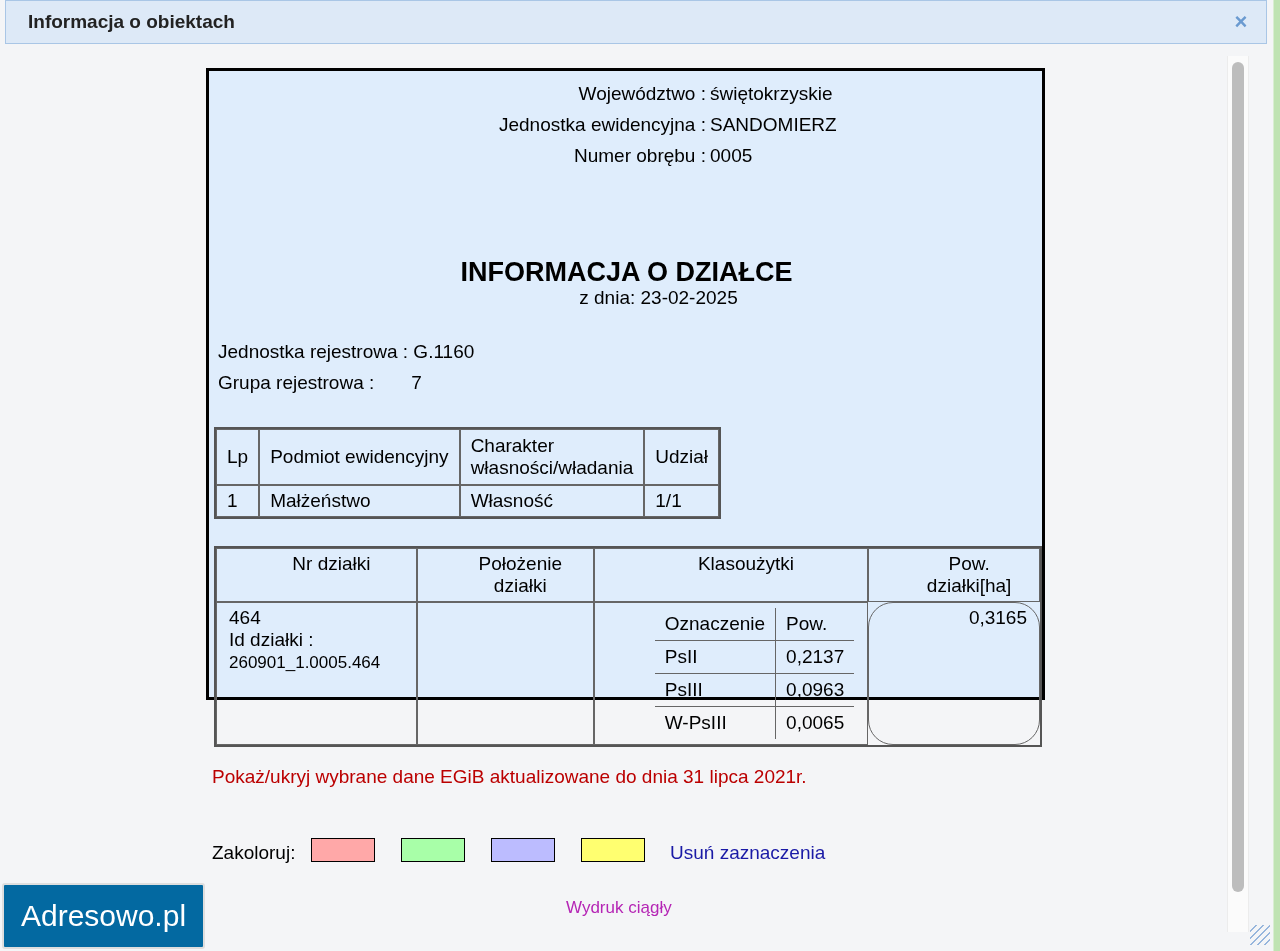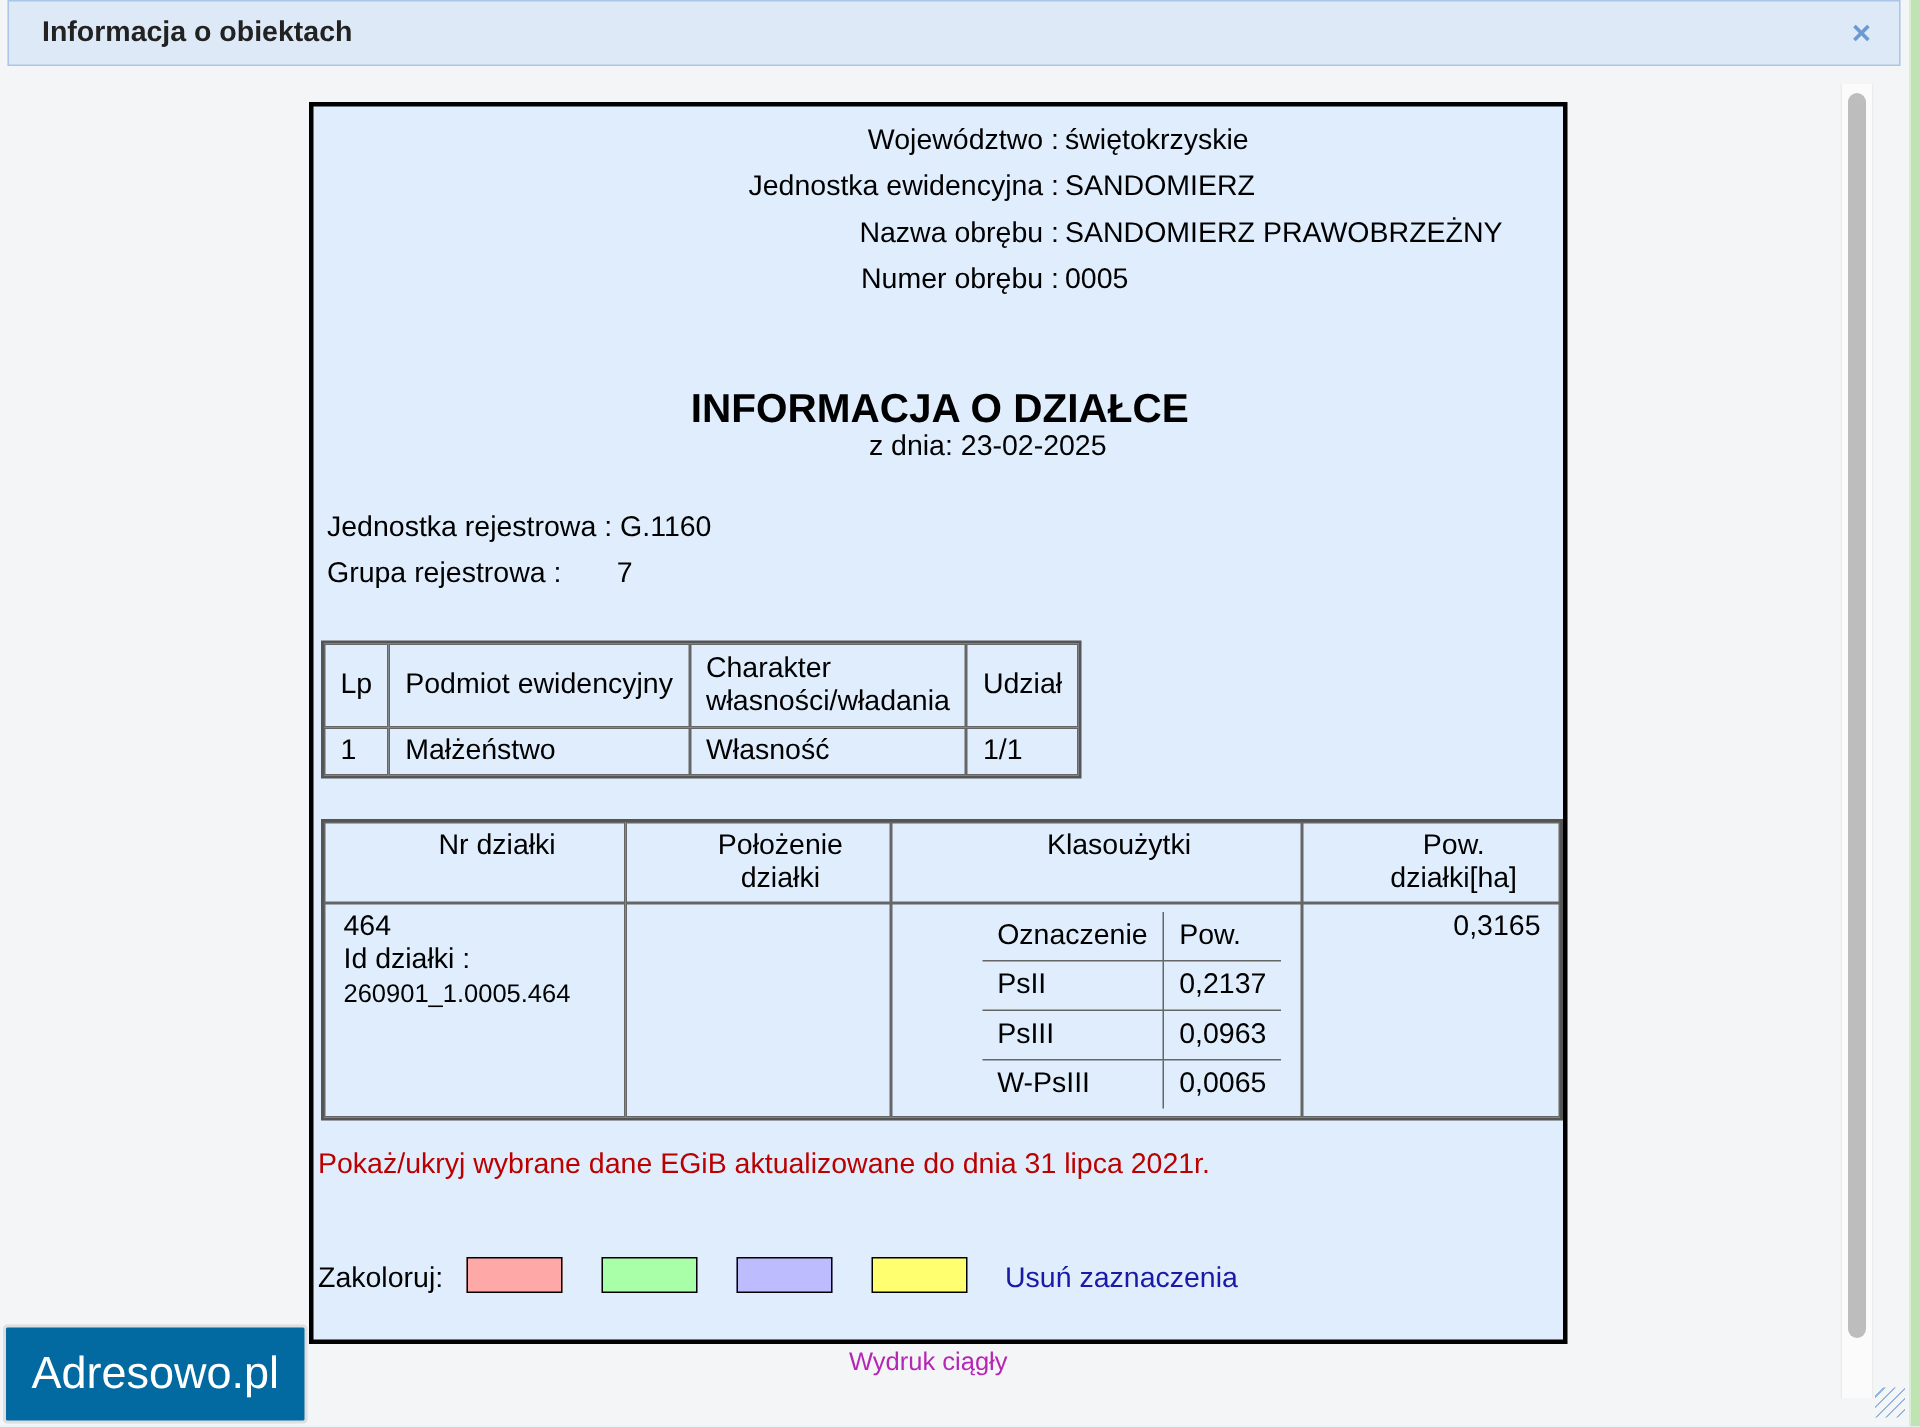--- a/index.html
+++ b/index.html
@@ -31,21 +31,21 @@
     .scrollthumb {
       position:absolute; left:4px; top:6px; width:12px; height:830px;
       background:#bdbdbd; border-radius:6px;
     }
     .resize-grip {
       position:absolute; left:1250px; top:925px; width:20px; height:20px;
       background:repeating-linear-gradient(135deg, transparent 0 4px, #7fa6d6 4px 5px);
       opacity:.8;
     }
     .report {
-      position:absolute; left:206px; top:68px; width:839px; height:828px;
+      position:absolute; left:206px; top:68px; width:839px; height:632px;
       background:#dfedfc; border:3px solid #000; box-sizing:border-box;
       font-size:19px;
     }
     .hdr { position:absolute; left:0; top:10px; width:100%; }
     .hdr .row { position:relative; height:31px; line-height:26px; }
     .hdr .lbl { position:absolute; right:340px; text-align:right; white-space:nowrap; }
     .hdr .val { position:absolute; left:501px; white-space:nowrap; }
     .doc-title {
       position:absolute; left:0; width:835px; top:186px; text-align:center;
       font-size:27px; font-weight:bold;
@@ -107,24 +107,20 @@
 
 <div class="report">
   <div class="hdr">
     <div class="row">
       <span class="lbl" style="right:336px">Województwo :</span>
       <span class="val">świętokrzyskie</span>
     </div>
     <div class="row">
       <span class="lbl" style="right:336px">Jednostka ewidencyjna :</span>
       <span class="val">SANDOMIERZ</span>
-    </div>
-    <div class="row">
-      <span class="lbl" style="right:336px">Nazwa obrębu :</span>
-      <span class="val">SANDOMIERZ PRAWOBRZEŻNY</span>
     </div>
     <div class="row">
       <span class="lbl" style="right:336px">Numer obrębu :</span>
       <span class="val">0005</span>
     </div>
   </div>
 
   <div class="doc-title">INFORMACJA O DZIAŁCE</div>
   <div class="doc-date">z dnia: 23-02-2025</div>
 
@@ -181,21 +177,21 @@
             <td class="l">PsIII</td>
             <td>0,0963</td>
           </tr>
           <tr>
             <td class="l">W-PsIII</td>
             <td>0,0065</td>
           </tr>
         </tbody>
             </table>
       </td>
-      <td class="cell" style="text-align:right; padding:4px 12px;">0,3165</td>
+      <td class="cell" style="text-align:right; padding:4px 12px;border-radius:25px;">0,3165</td>
     </tr>
   </tbody>
     </table>
 
   <div class="toggle-link">Pokaż/ukryj wybrane dane EGiB aktualizowane do dnia 31 lipca 2021r.</div>
 
   <div class="colorize">
     <span class="lbl">Zakoloruj:</span>
     <span class="swatch" style="left:99px; background:#ffa8a8"></span>
     <span class="swatch" style="left:189px; background:#a8ffa8"></span>

